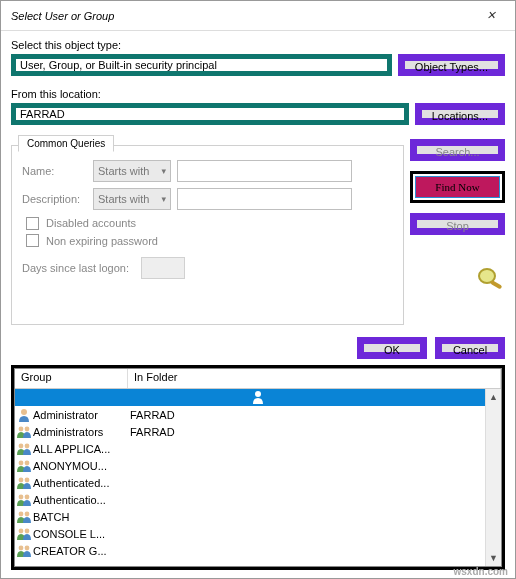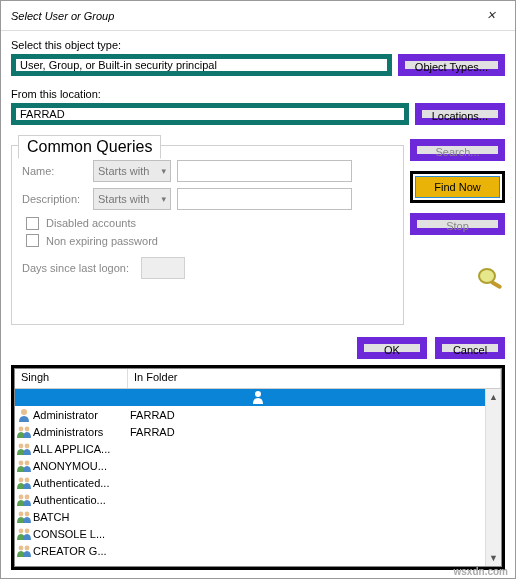--- a/index.html
+++ b/index.html
@@ -7,26 +7,26 @@
   .window { width: 516px; height: 579px; border: 1px solid #999; background: #fff; display: flex; flex-direction: column; }
   .titlebar { height: 30px; display: flex; align-items: center; padding: 0 4px 0 10px; font-size: 12px; border-bottom: 1px solid #ddd; font-style: italic; }
   .titlebar-title { flex: 1; }
   .close-btn { width: 40px; height: 28px; display: flex; align-items: center; justify-content: center; color: #333; font-size: 14px; cursor: pointer; }
   .content { padding: 8px 10px 4px 10px; }
   .field-row { margin-bottom: 2px; }
   .field-row .lbl { display:block; margin-bottom: 3px; }
   .hflex { display:flex; gap:6px; align-items: center; }
   .wide-input { flex:1; height:22px; border:5px solid #0f766e; background:#fff; padding:2px 4px; }
   .btn { height:22px; border:7px solid #6d28d9; background:#e1e1e1; padding:0 10px; cursor:pointer; white-space: nowrap; min-width:90px; }
-  .btn.highlight { background:#eab308; border:1px solid #2a8dd4; }
+  .btn.highlight { background:#be185d; border:1px solid #2a8dd4;font-family:Liberation Serif, serif; }
   .btn.disabled { color:#888; }
   .section-gap { margin-top: 12px; }
 
   .tabbox { border:1px solid #d0d0d0; margin-top:8px; padding: 14px 10px 10px 10px; position:relative; height:180px; }
-  .tab { position:absolute; top:-11px; left:6px; background:#fff; border:1px solid #d0d0d0; border-bottom:1px solid #fff; padding:2px 8px; font-size:16px; }
+  .tab { position:absolute; top:-11px; left:6px; background:#fff; border:1px solid #d0d0d0; border-bottom:1px solid #fff; padding:2px 8px; font-size:10px; }
 
   .qrow { display:flex; align-items:center; margin-bottom:6px; gap:6px;}
   .qrow .qlbl { width:65px; color:#888; }
   .combo { width:78px; height:22px; border:1px solid #bfbfbf; background:#eaeaea; color:#777; display:flex; align-items:center; padding:0 4px; justify-content:space-between;}
   .combo .chev { font-size:9px; }
   .txt { flex:1; height:22px; border:1px solid #bfbfbf; background:#fff; }
   .chk { width:13px;height:13px;border:1px solid #999; display:inline-block; vertical-align:middle; background:#fff;}
   .chkrow { margin:4px 0; color:#888;}
   .chkrow span { margin-left:4px; vertical-align:middle;}
   .dbox { width:44px;height:22px;border:1px solid #d1d1d1; background:#eee;}
@@ -146,21 +146,21 @@
 
   <div class="dlg-btns">
     <button class="btn">OK</button>
     <button class="btn">Cancel</button>
   </div>
 
 
   <div class="results-wrap">
     <div class="results-inner">
       <div class="col-headers">
-        <div class="col-name">Singh</div>
+        <div class="col-name">Group</div>
         <div class="col-folder">In Folder</div>
       </div>
       <div class="rows" id="rows">
           <div class="row sel">
             <span class="cell-icon">
               <svg width="16" height="16">
                 <circle cx="8" cy="5" r="3" fill="#fff"></circle>
                 <path d="M3 15 Q3 9 8 9 Q13 9 13 15 Z" fill="#fff"></path>
               </svg>
             </span>

